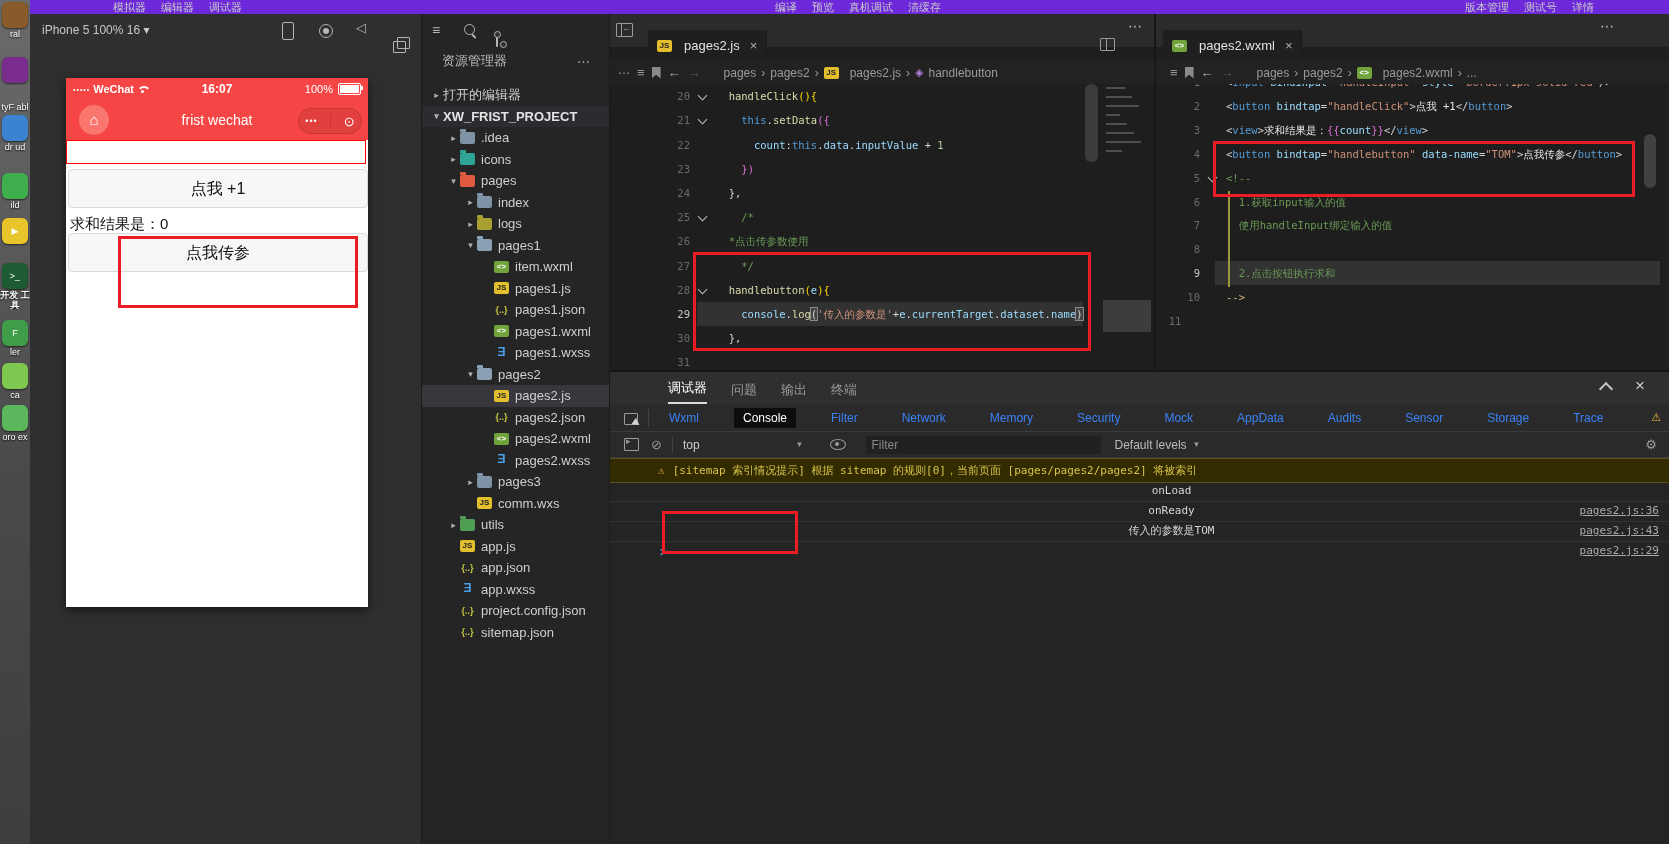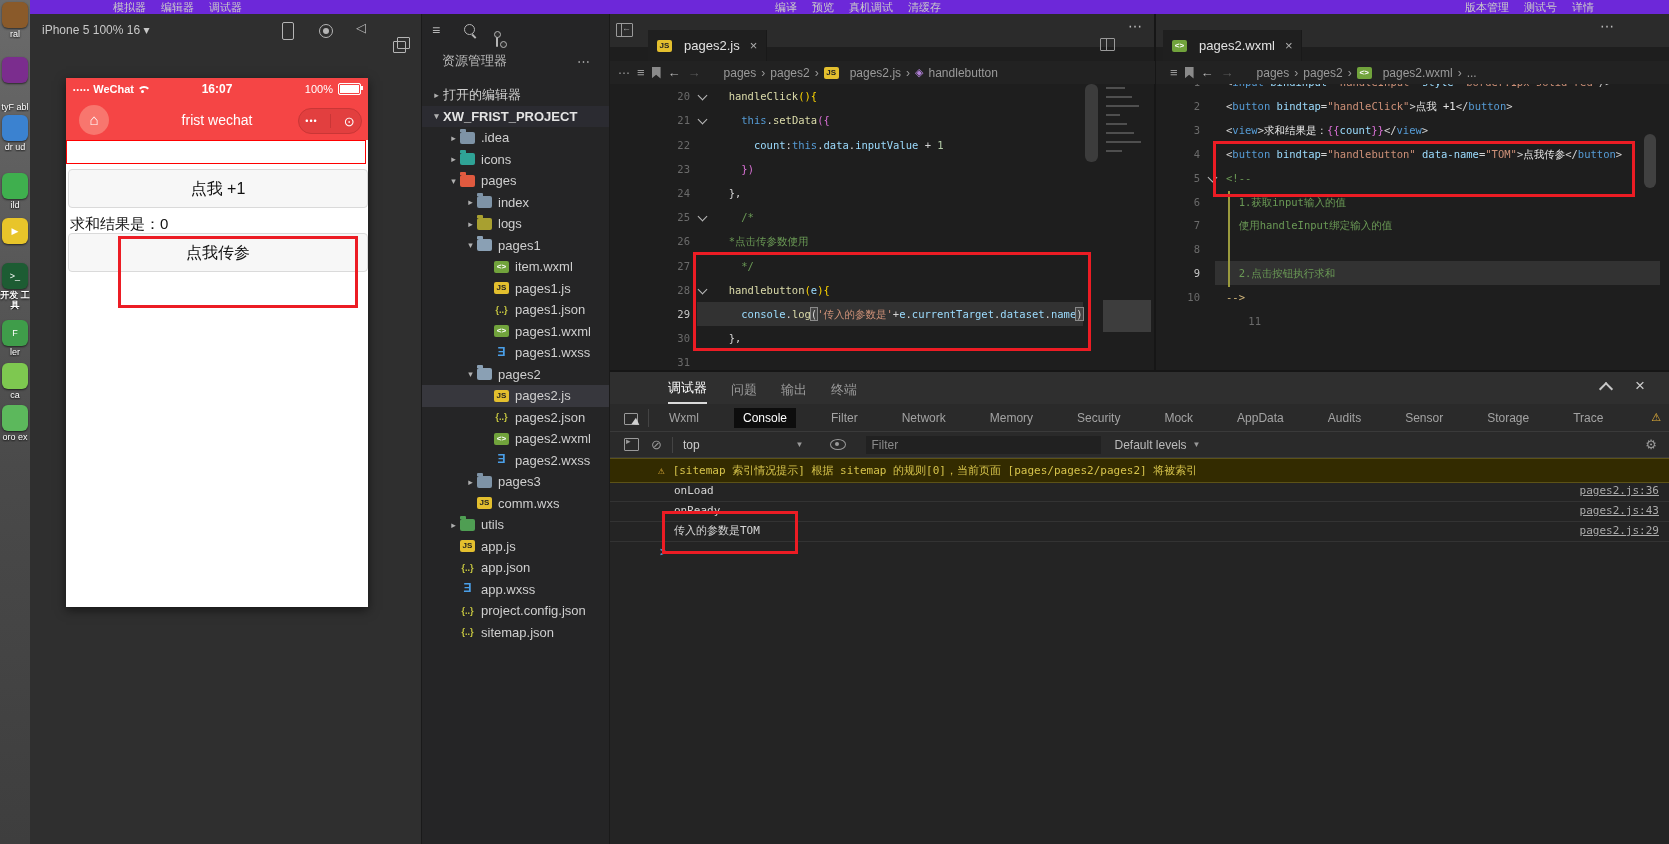--- a/index.html
+++ b/index.html
@@ -79,23 +79,23 @@
   .codeline{position:absolute;white-space:pre;font:10.5px/24px "DejaVu Sans Mono",monospace;z-index:1;}
   .chev{position:absolute;width:6px;height:6px;border-left:1.5px solid #bbb;border-bottom:1.5px solid #bbb;transform:rotate(-45deg);z-index:1;}
   .s-pln{color:#d4d4d4}.s-fn{color:#dcdcaa}.s-kw{color:#569cd6}.s-tag{color:#569cd6}.s-attr{color:#9cdcfe}
   .s-prop{color:#9cdcfe}.s-str{color:#ce9178}.s-num{color:#b5cea8}.s-com{color:#6a9955}.s-pun{color:#d4d4d4}
   .s-txt{color:#e6e6e6}.s-b1{color:#ffd700}.s-b2{color:#da70d6}.s-arw{color:#d7ba7d}
   .s-box{color:#d4d4d4;background:rgba(90,90,90,.45);outline:1px solid #8a8a8a;}
   .curband{position:absolute;height:24px;background:#323232;z-index:0;}
   
   .ptab{font-size:13px;color:#9a9a9a;padding-bottom:5px;}
   .ptab.on{color:#fff;border-bottom:2px solid #dadada;}
-  .dtab{font-size:12px;color:#a3a3a3;padding:3px 9px;}
+  .dtab{font-size:12px;color:#3b82f6;padding:3px 9px;}
   .dtab.on{background:#0d0d0d;color:#fff;}
-  .crow{display:flex;align-items:center;height:20px;border-bottom:1px solid #333;font:11px/20px "DejaVu Sans Mono",monospace;color:#d6d6d6;}
+  .crow{display:flex;align-items:center;height:20px;border-bottom:1px solid #333;font:11px/20px "DejaVu Sans Mono",monospace;color:#d6d6d6;flex-direction:column;}
   .clink{margin-left:auto;margin-right:10px;color:#aaa;text-decoration:underline;}
   .warnrow{display:flex;align-items:center;height:23px;background:#332b00;border-top:1px solid #5c5217;border-bottom:1px solid #5c5217;
            font:11px/23px "DejaVu Sans Mono",monospace;color:#d6c34a;}
   
   .anno{position:absolute;border:3px solid #ec1c24;z-index:9;}
 </style>
 </head>
 <body>
 
 <div id="root">
@@ -470,21 +470,21 @@
     <div class="codeline" style="left: 1226px; top: 189.5px;"><span class="s-com">  1.获取input输入的值</span></div>
     <div class="lnum" style="left: 1150px; top: 213.4px;">7</div>
     <div class="codeline" style="left: 1226px; top: 213.4px;"><span class="s-com">  使用handleInput绑定输入的值</span></div>
     <div class="lnum" style="left: 1150px; top: 237.3px;">8</div>
     <div class="codeline" style="left: 1226px; top: 237.3px;"></div>
     <div class="curband" style="left: 1215px; top: 261.2px; width: 445px;"></div>
     <div class="lnum" style="left: 1150px; top: 261.2px; color: rgb(198, 198, 198);">9</div>
     <div class="codeline" style="left: 1226px; top: 261.2px;"><span class="s-com">  2.点击按钮执行求和</span></div>
     <div class="lnum" style="left: 1150px; top: 285.1px;">10</div>
     <div class="codeline" style="left: 1226px; top: 285.1px;"><span class="s-arw">--&gt;</span></div>
-    <div class="lnum" style="left: 1211px; top: 309px;">11</div>
+    <div class="lnum" style="left: 1150px; top: 309px; text-align: center;">11</div>
     <div class="codeline" style="left: 1226px; top: 309px;"></div>
     <div class="abs ic-sidebar" style="left: 616px; top: 23px;"></div>
     <div class="abs ic-split" style="left: 1100px; top: 24px;"></div>
     <div class="abs" style="left: 1128px; top: 18px; color: rgb(187, 187, 187); font-size: 14px;">⋯</div>
     <div class="abs" style="left: 1600px; top: 18px; color: rgb(187, 187, 187); font-size: 14px;">⋯</div>
     <div class="abs" style="left: 1228px; top: 191px; width: 2px; height: 96px; background: rgb(154, 154, 61);"></div>
     <div class="abs" style="left: 1085px; top: 84px; width: 13px; height: 78px; background: rgba(80, 80, 80, 0.6); border-radius: 6px;"></div>
     <div class="abs" style="left: 1106px; top: 78px; width: 12px; height: 2px; background: rgb(79, 79, 79);"></div>
     <div class="abs" style="left: 1106px; top: 87px; width: 19px; height: 2px; background: rgb(79, 79, 79);"></div>
     <div class="abs" style="left: 1106px; top: 96px; width: 26px; height: 2px; background: rgb(79, 79, 79);"></div>

